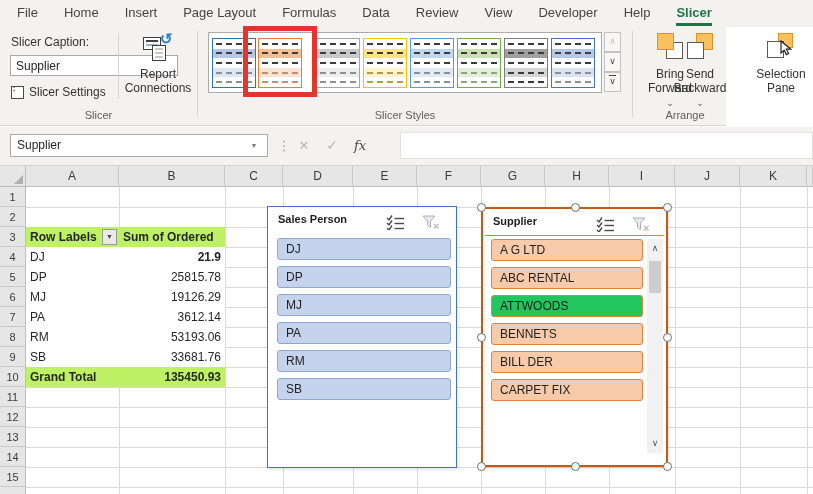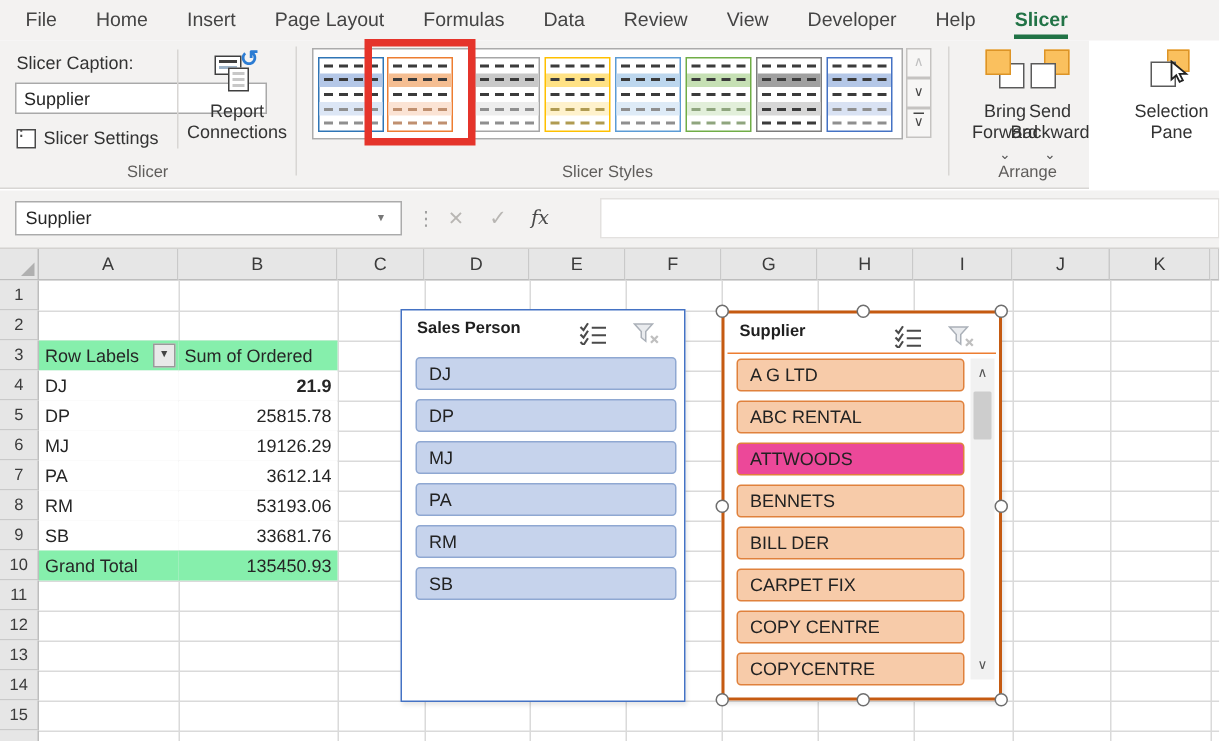--- a/index.html
+++ b/index.html
@@ -50,21 +50,21 @@
   
   #sheet{position:absolute;left:0;top:166px;width:813px;height:328px;background:#fff;overflow:hidden}
   .colh,.rowh{position:absolute;background:#e6e6e6;color:#3b3b3b;text-align:center;font-size:12px}
   .colh{top:0;height:21px;line-height:21px;border-right:1px solid #c9c9c9;border-bottom:1px solid #bdbdbd}
   .rowh{left:0;width:26px;height:20px;line-height:20px;border-bottom:1px solid #c9c9c9;border-right:1px solid #bdbdbd;font-size:11px}
   .corner{position:absolute;left:0;top:0;width:26px;height:21px;background:#e6e6e6;border-right:1px solid #bdbdbd;border-bottom:1px solid #bdbdbd}
   .corner:after{content:"";position:absolute;right:2px;bottom:2px;border-left:9px solid transparent;border-bottom:9px solid #b0b0b0}
   .gvl{position:absolute;top:21px;bottom:0;width:1px;background:#dadada}
   .ghl{position:absolute;left:26px;right:0;height:1px;background:#dadada}
   .pcell{position:absolute;height:20px;line-height:20px;white-space:nowrap;overflow:hidden}
-  .pfill{background:#86efac;font-weight:normal}
+  .pfill{background:#bef264;font-weight:bold}
   .num{text-align:right;padding-right:4px}
   .lbl{padding-left:4px}
   #pivDrop{position:absolute;left:102px;top:63px;width:15px;height:16px;background:#e9e9e9;border:1px solid #9a9a9a;font-size:7px;color:#444;text-align:center;line-height:14px}
   
   .slicer{position:absolute;background:#fff;z-index:5;box-shadow:1px 2px 3px rgba(0,0,0,0.10)}
   .slTitle{position:absolute;left:10px;top:6px;font-size:11px;font-weight:bold;color:#1f1f1f}
   .slIcoBtn{position:absolute;top:8px;width:22px;height:17px}
   .slItem{position:absolute;height:22px;line-height:20px;border-radius:3px;padding-left:8px;font-size:12px;color:#222;overflow:hidden;white-space:nowrap}
   .handle{position:absolute;width:9px;height:9px;border-radius:50%;background:#fff;border:1.5px solid #6e6e6e;z-index:7}
   .sTrack{position:absolute;background:#f1f1f1}
@@ -406,26 +406,24 @@
           <line x1="8.5" y1="13.5" x2="18" y2="13.5" stroke="#4a4a4a" stroke-width="1.4"></line>
         </svg></div>
       <div class="slIcoBtn" style="right: 12px;"><svg width="18" height="15" viewBox="0 0 18 15">
           <path d="M1,1 h12 l-4.5,5 v6.5 l-3,-2.5 v-4 z" fill="#e9ebee" stroke="#aab0b8" stroke-width="1"></path>
           <line x1="12" y1="9" x2="16.5" y2="13.5" stroke="#bfbfbf" stroke-width="1.5"></line>
           <line x1="16.5" y1="9" x2="12" y2="13.5" stroke="#bfbfbf" stroke-width="1.5"></line>
         </svg></div>
       <div style="left: 2px; right: 2px; top: 26px; height: 1px; background: rgb(237, 125, 49); position: absolute;"></div>
       <div class="slItem" style="left: 8px; top: 30px; width: 152px; background: rgb(247, 203, 169); border: 1px solid rgb(224, 129, 60);">A G LTD</div>
       <div class="slItem" style="left: 8px; top: 58px; width: 152px; background: rgb(247, 203, 169); border: 1px solid rgb(224, 129, 60);">ABC RENTAL</div>
-      <div class="slItem" style="left: 8px; top: 86px; width: 152px; background: #ec4899; border: 1px solid rgb(224, 129, 60);">ATTWOODS</div>
+      <div class="slItem" style="left: 8px; top: 86px; width: 152px; background: #22c55e; border: 1px solid rgb(224, 129, 60);">ATTWOODS</div>
       <div class="slItem" style="left: 8px; top: 114px; width: 152px; background: rgb(247, 203, 169); border: 1px solid rgb(224, 129, 60);">BENNETS</div>
       <div class="slItem" style="left: 8px; top: 170px; width: 152px; background: rgb(247, 203, 169); border: 1px solid rgb(224, 129, 60);">CARPET FIX</div>
       <div class="slItem" style="left: 8px; top: 142px; width: 152px; background: rgb(247, 203, 169); border: 1px solid rgb(224, 129, 60);">BILL DER</div>
-      <div class="slItem" style="left: 8px; top: 198px; width: 152px; background: rgb(247, 203, 169); border: 1px solid rgb(224, 129, 60);">COPY CENTRE</div>
-      <div class="slItem" style="left: 8px; top: 226px; width: 152px; background: rgb(247, 203, 169); border: 1px solid rgb(224, 129, 60);">COPYCENTRE</div>
       <div class="sTrack" style="left: 164px; top: 30px; width: 16px; height: 214px;">
         <div class="sBtn" style="top: 0px;">∧</div>
         <div class="sBtn" style="bottom: 0px;">∨</div>
         <div class="sThumb" style="top: 22px; height: 32px;"></div>
       </div>
       <div class="handle" style="left: -6px; top: -6px;"></div>
       <div class="handle" style="left: 88px; top: -6px;"></div>
       <div class="handle" style="left: 180px; top: -6px;"></div>
       <div class="handle" style="left: -6px; top: 124px;"></div>
       <div class="handle" style="left: 180px; top: 124px;"></div>

